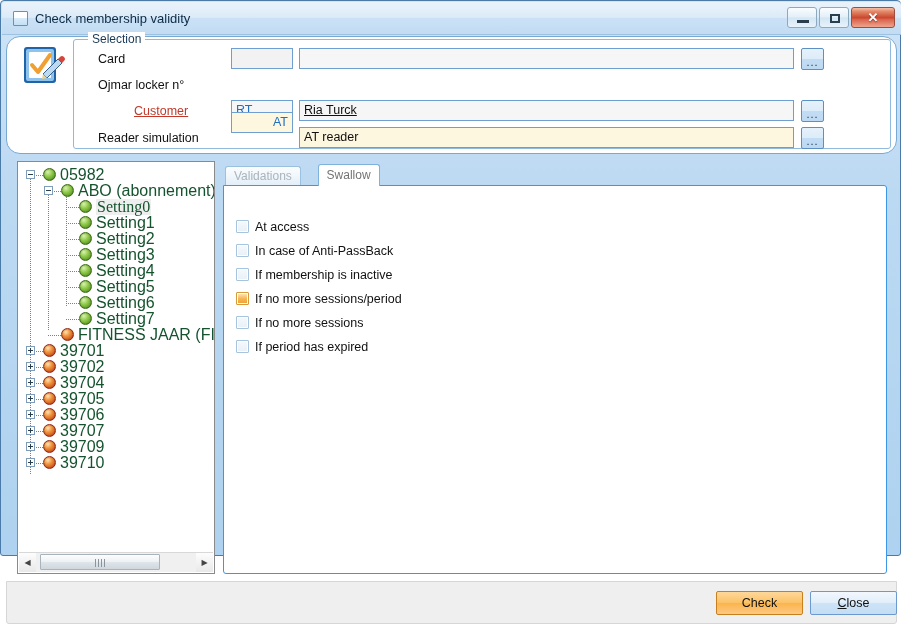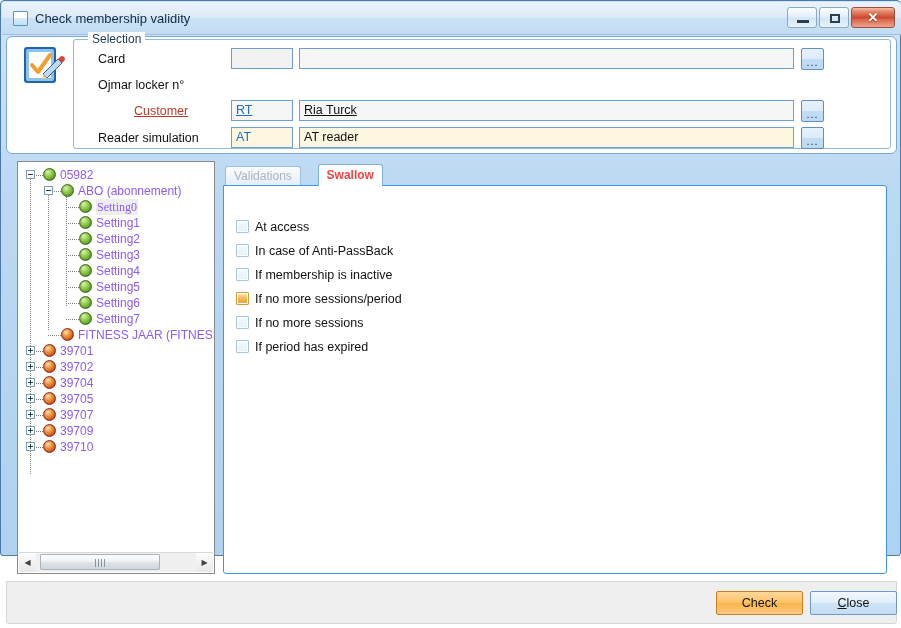--- a/index.html
+++ b/index.html
@@ -95,21 +95,21 @@
     text-shadow: 0 1px 1px rgba(0,0,0,.45);
   }
 
   
   .top-panel {
     position: absolute;
     left: 5px; top: 35px;
     width: 891px; height: 118px;
     background: #ffffff;
     border: 1px solid #78a9d4;
-    border-radius: 6px;
+    border-radius: 14px;
     box-sizing: border-box;
   }
   .app-icon {
     position: absolute;
     left: 12px; top: 5px;
     width: 48px; height: 48px;
   }
   .groupbox {
     position: absolute;
     left: 66px; top: 2px;
@@ -178,22 +178,22 @@
     position: absolute;
     left: 0; top: 0; right: 0;
     bottom: 21px;
     overflow: hidden;
     padding: 5px 0 0 0;
   }
   .tnode {
     position: relative;
     height: 16px;
     white-space: nowrap;
-    font-size: 12px;
-    color: #8b5cf6;
+    font-size: 16px;
+    color: #14532d;
     line-height: 16px;
   }
   .tnode .lbl {
     position: absolute;
     top: 0;
     white-space: nowrap;
   }
   .tnode .lbl.sel {
     background: #eeeeee;
     padding: 0 1px;
@@ -315,22 +315,22 @@
     line-height: 18px;
     padding: 0 8px;
     color: #aab4bc;
     white-space: nowrap;
   }
   .tab.active {
     top: 0;
     height: 22px;
     line-height: 21px;
     background: #ffffff;
-    color: #ef4444;
-    font-weight: bold;
+    color: #737373;
+    font-weight: normal;
     border-color: #7fb2da;
     z-index: 3;
   }
   .tabpage {
     position: absolute;
     left: 0; top: 21px;
     width: 664px; height: 389px;
     box-sizing: border-box;
     background: #fff;
     border: 1px solid #3c97e8;
@@ -442,21 +442,21 @@
       <div class="dots-btn" style="left:727px; top:8px;">...</div>
 
       <div class="field-label" style="left:24px; top:38px;">Ojmar locker n°</div>
 
       <div class="field-label link" style="left:24px; top:64px;margin-left:36px;">Customer</div>
       <div class="code-box bg-white" style="left:157px; top:60px; width:62px; height:21px;">RT</div>
       <div class="name-box bg-white" style="left:225px; top:60px; width:495px; height:21px;">Ria Turck</div>
       <div class="dots-btn" style="left:727px; top:60px;">...</div>
 
       <div class="field-label" style="left:24px; top:91px;">Reader simulation</div>
-      <div class="code-box bg-cream" style="left:157px; top:87px; width:62px; height:21px;">AT</div>
+      <div class="code-box bg-cream" style="left:157px; top:72px; width:62px; height:21px;text-align:right;">AT</div>
       <div class="name-box bg-cream" style="left:225px; top:87px; width:495px; height:21px;">AT reader</div>
       <div class="dots-btn" style="left:727px; top:87px;">...</div>
     </div>
   </div>
 
   <div class="tree-panel">
     <div class="tree-scrollarea" id="tree-area">
         <div class="dotline-v" style="left: 12px; top: 8px; height: 304px;"></div>
         <div class="dotline-v" style="left: 30px; top: 24px; height: 144px;"></div>
         <div class="dotline-v" style="left: 48px; top: 28px; height: 116px;"></div>
@@ -533,20 +533,26 @@
           <div class="dotline-h" style="left: 12px; width: 13px;"></div>
           <div class="expander plus" style="left: 8px;"></div>
           <div class="bullet red" style="left: 25px;"></div>
           <span class="lbl" style="left: 42px;">39704</span>
         </div>
         <div class="tnode">
           <div class="dotline-h" style="left: 12px; width: 13px;"></div>
           <div class="expander plus" style="left: 8px;"></div>
           <div class="bullet red" style="left: 25px;"></div>
           <span class="lbl" style="left: 42px;">39705</span>
+        </div>
+        <div class="tnode">
+          <div class="dotline-h" style="left: 12px; width: 13px;"></div>
+          <div class="expander plus" style="left: 8px;"></div>
+          <div class="bullet red" style="left: 25px;"></div>
+          <span class="lbl" style="left: 42px;">39706</span>
         </div>
         <div class="tnode">
           <div class="dotline-h" style="left: 12px; width: 13px;"></div>
           <div class="expander plus" style="left: 8px;"></div>
           <div class="bullet red" style="left: 25px;"></div>
           <span class="lbl" style="left: 42px;">39707</span>
         </div>
         <div class="tnode">
           <div class="dotline-h" style="left: 12px; width: 13px;"></div>
           <div class="expander plus" style="left: 8px;"></div>

